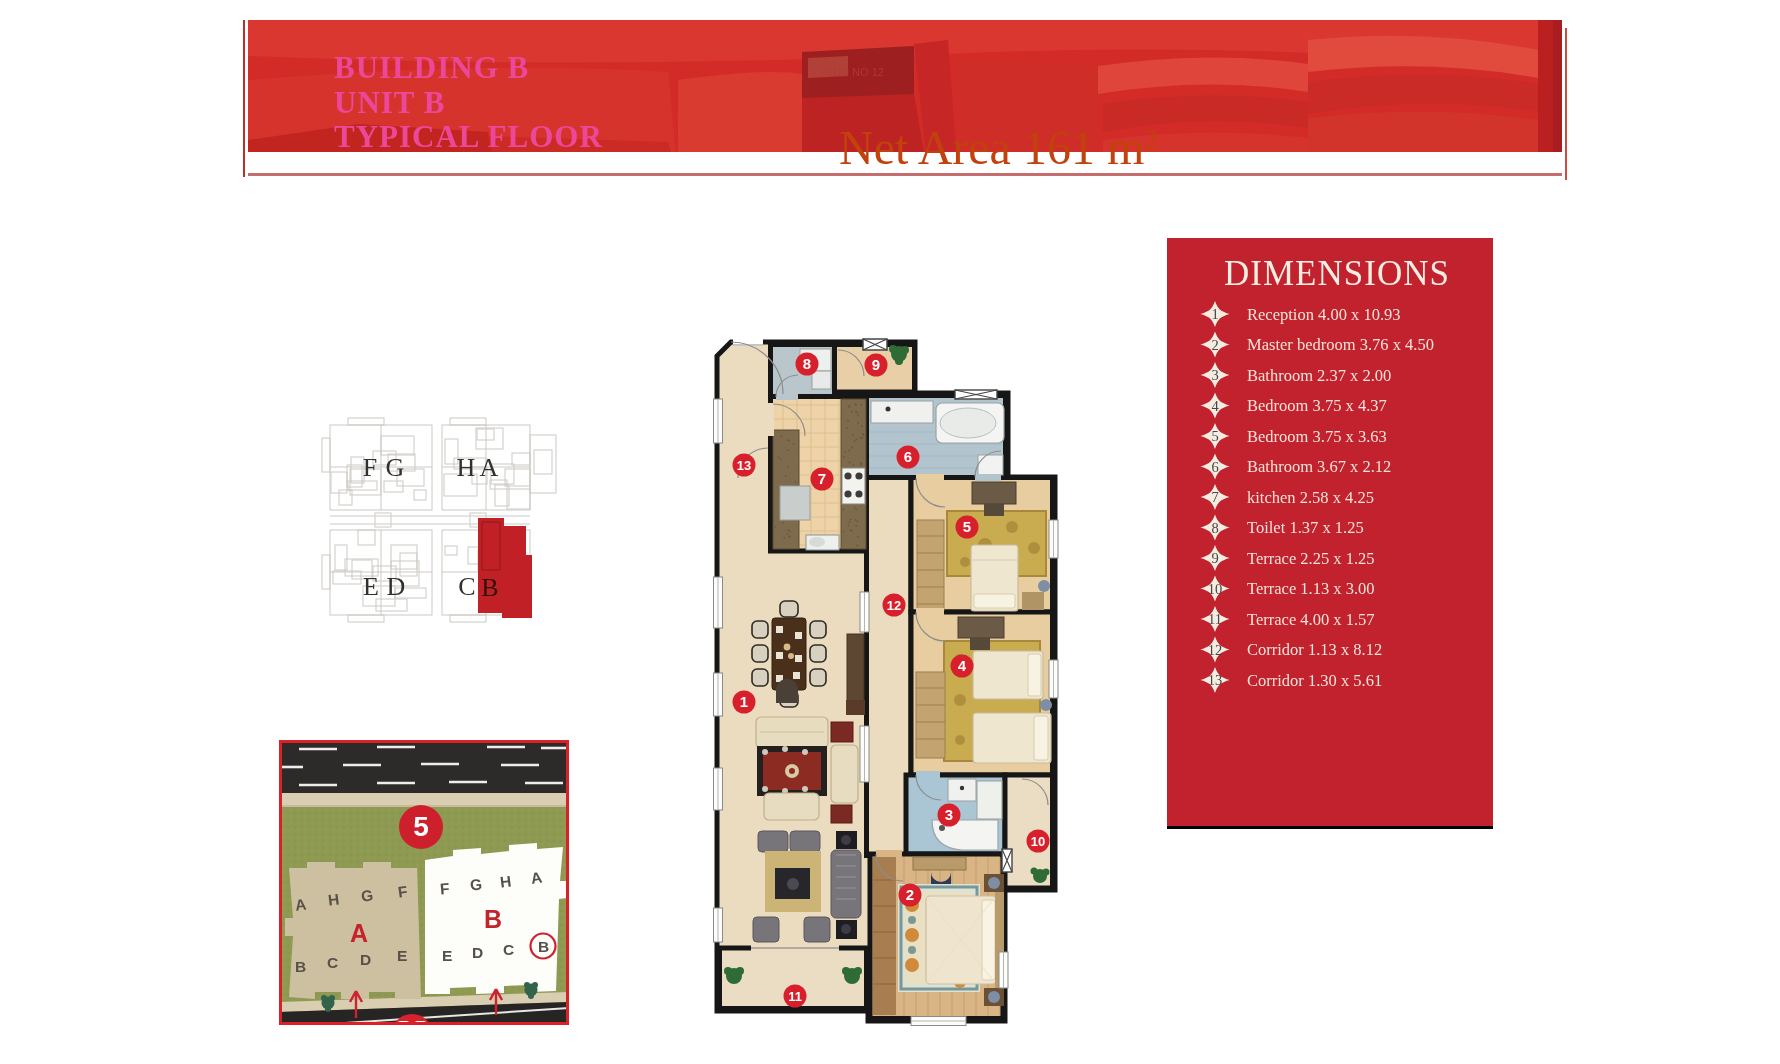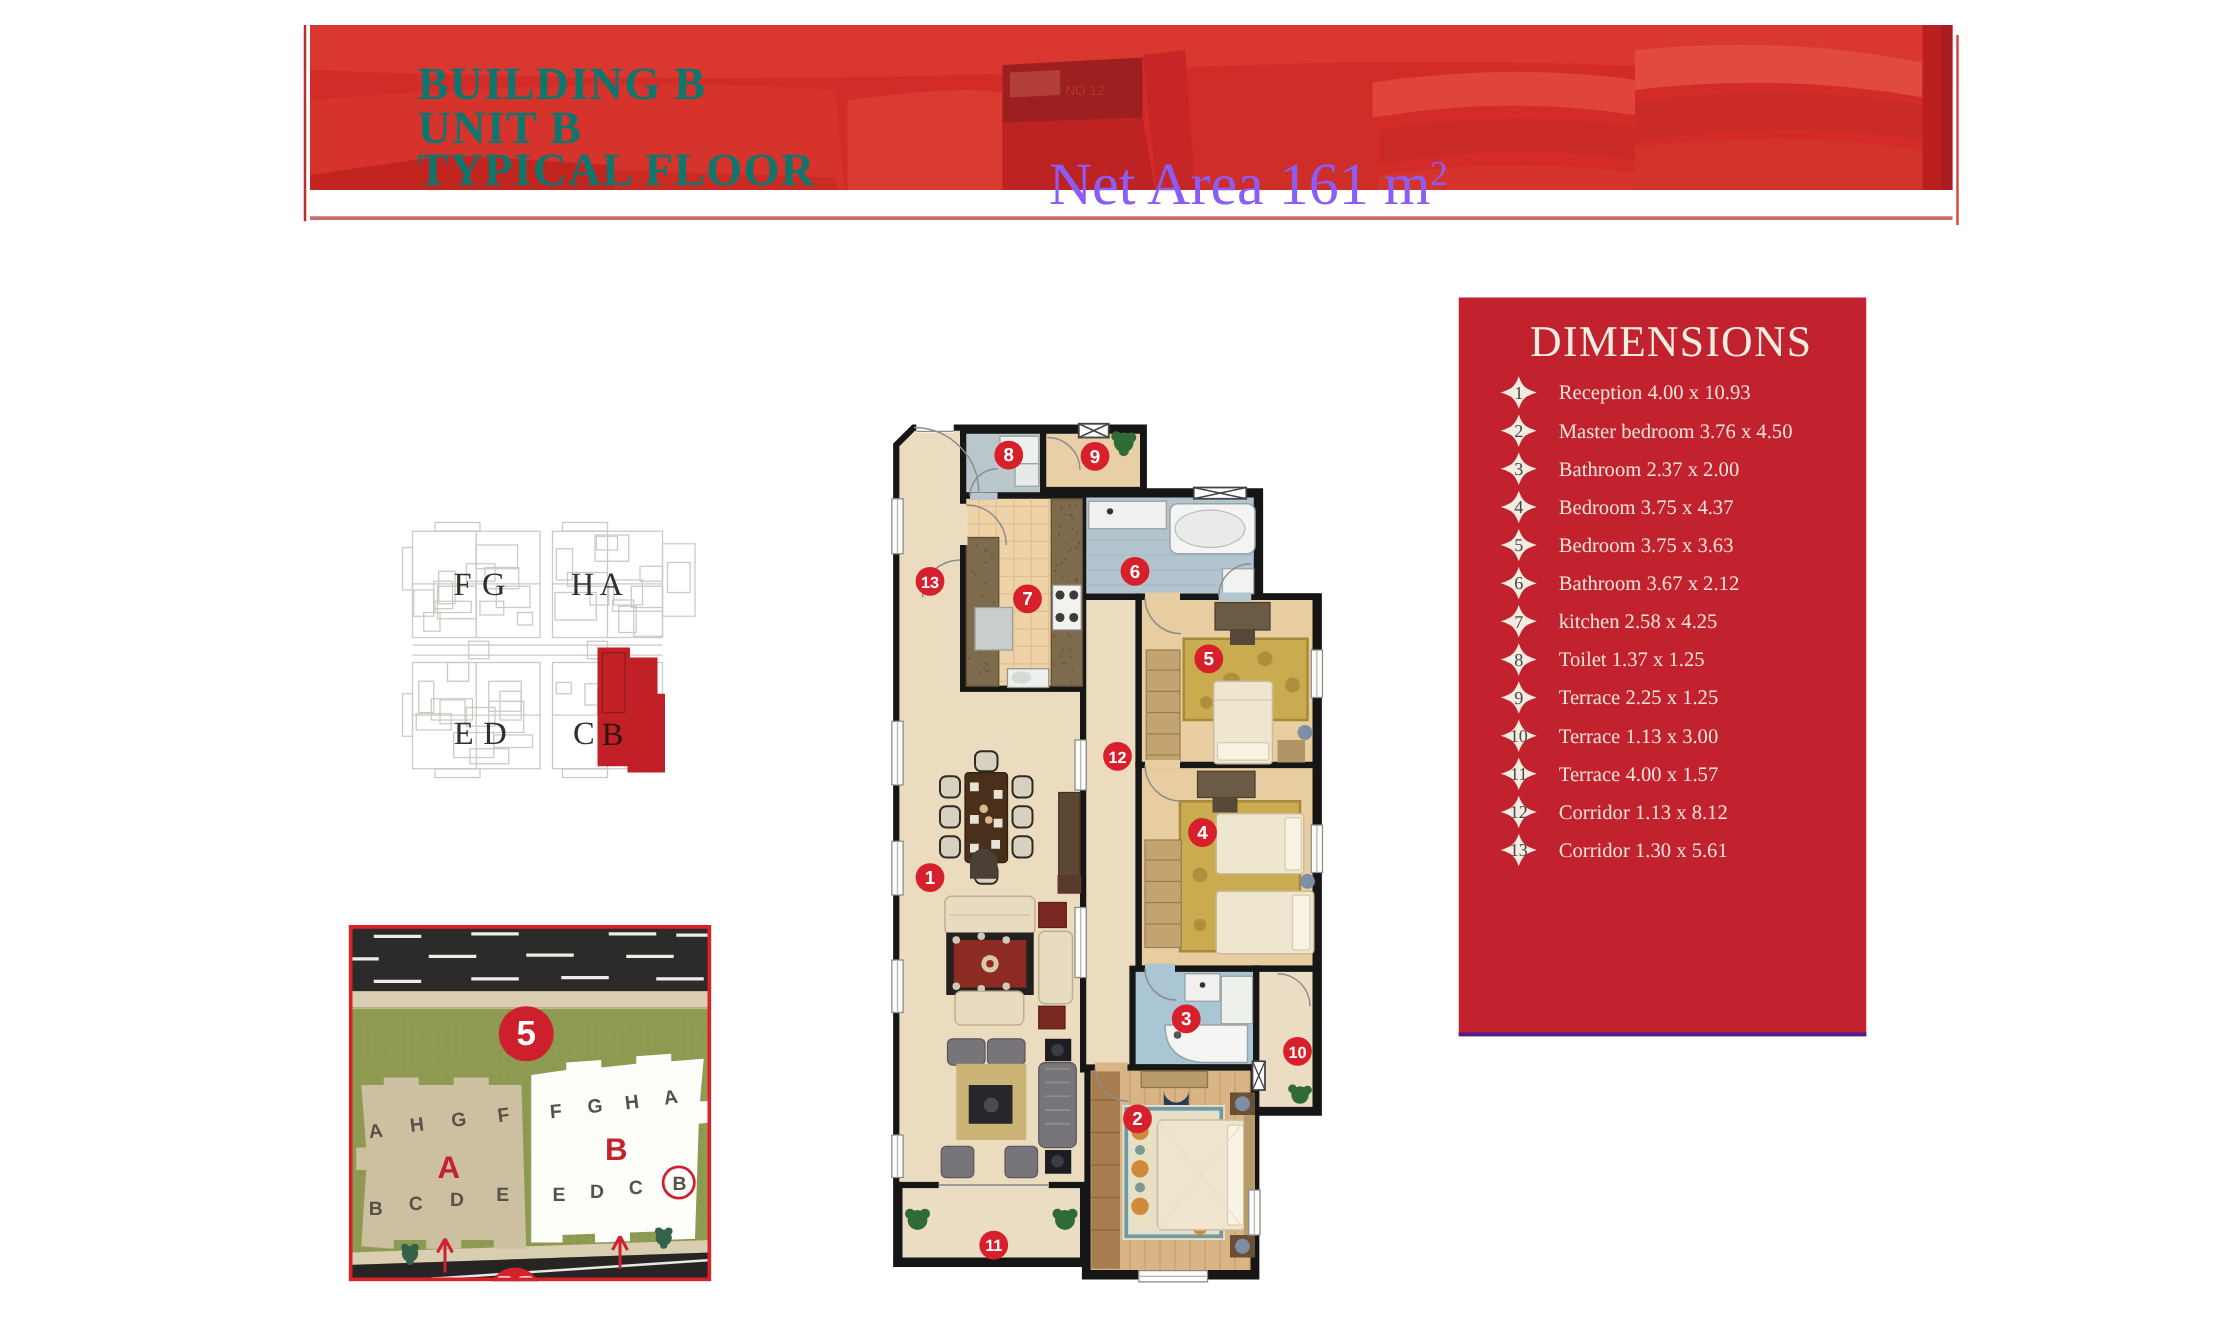--- a/index.html
+++ b/index.html
@@ -37,23 +37,23 @@
     </g>
   </svg>
 </div>
 
 <div class="abs" style="left:248px;top:173px;width:1314px;height:3px;background:#a81e1e;opacity:0.65;"></div>
 
 <div class="abs" style="left:243px;top:20px;width:2px;height:157px;background:#b8302e;"></div>
 
 <div class="abs" style="left:1565px;top:28px;width:2px;height:152px;background:#d34a43;"></div>
 
-<div class="abs" style="left:334px;top:51px;color:#0f766e;font-family:'Liberation Serif',serif;font-weight:bold;font-size:37px;line-height:34.5px;letter-spacing:1px;">BUILDING B<br>UNIT B<br>TYPICAL FLOOR</div>
-
-<div class="abs" style="left:839px;top:120px;color:#8b5cf6;font-family:'Liberation Serif',serif;font-size:48px;">Net Area 161 m<span style="font-size:28px;vertical-align:15px;">2</span></div>
+<div class="abs" style="left:334px;top:51px;color:#ec4899;font-family:'Liberation Serif',serif;font-weight:bold;font-size:31px;line-height:34.5px;letter-spacing:1px;">BUILDING B<br>UNIT B<br>TYPICAL FLOOR</div>
+
+<div class="abs" style="left:839px;top:120px;color:#c2410c;font-family:'Liberation Serif',serif;font-size:48px;">Net Area 161 m<span style="font-size:28px;vertical-align:15px;">2</span></div>
 
 <div class="abs" style="left:320px;top:410px;width:245px;height:235px;">
   <svg width="245" height="235" viewBox="0 0 245 235">
     <g stroke="#ccc9c4" stroke-width="1" fill="none">
       <rect x="10" y="15" width="102" height="85"></rect>
       <rect x="122" y="15" width="88" height="85"></rect>
       <rect x="10" y="120" width="102" height="85"></rect>
       <rect x="122" y="120" width="88" height="85"></rect>
       <rect x="2" y="28" width="8" height="34"></rect>
         <rect x="2" y="145" width="8" height="34"></rect>
@@ -745,21 +745,21 @@
 
   <circle cx="894" cy="605" r="11.5" fill="#d8202c"></circle>
         <text x="894" y="610" fill="#ffffff" font-family="'Liberation Sans',sans-serif" font-size="13px" font-weight="bold" text-anchor="middle">12</text>
 
   <circle cx="744" cy="465" r="11.5" fill="#d8202c"></circle>
         <text x="744" y="470" fill="#ffffff" font-family="'Liberation Sans',sans-serif" font-size="13px" font-weight="bold" text-anchor="middle">13</text>
   </g>
   </svg>
 </div>
 
-<div class="abs" style="left:1167px;top:238px;width:326px;height:588px;background:#c2212e;border-bottom:3px solid #4c1d95;">
+<div class="abs" style="left:1167px;top:238px;width:326px;height:588px;background:#c2212e;border-bottom:3px solid #000000;">
 
   <div class="abs" style="left:7px;width:326px;top:16px;text-align:center;color:#f3ede2;font-family:'Liberation Serif',serif;font-size:35px;letter-spacing:1px;">DIMENSIONS</div>
 
   <svg class="abs" style="left:0;top:58px;" width="326" height="530" viewBox="0 0 326 530">
     <g font-family="'Liberation Serif',serif" font-size="16.5px" fill="#f2e4da">
 
     <g transform="translate(48,18.0)">
       <path d="M0,-13 C3.0,-5 5,-2.9 14.5,0 C5,2.9 3.0,5 0,13 C-3.0,5 -5,2.9 -14.5,0 C-5,-2.9 -3.0,-5 0,-13 Z" fill="#f2ece1"></path>
       <text x="0" y="5" font-size="14.5px" fill="#4a4542" text-anchor="middle">1</text>
     </g>

